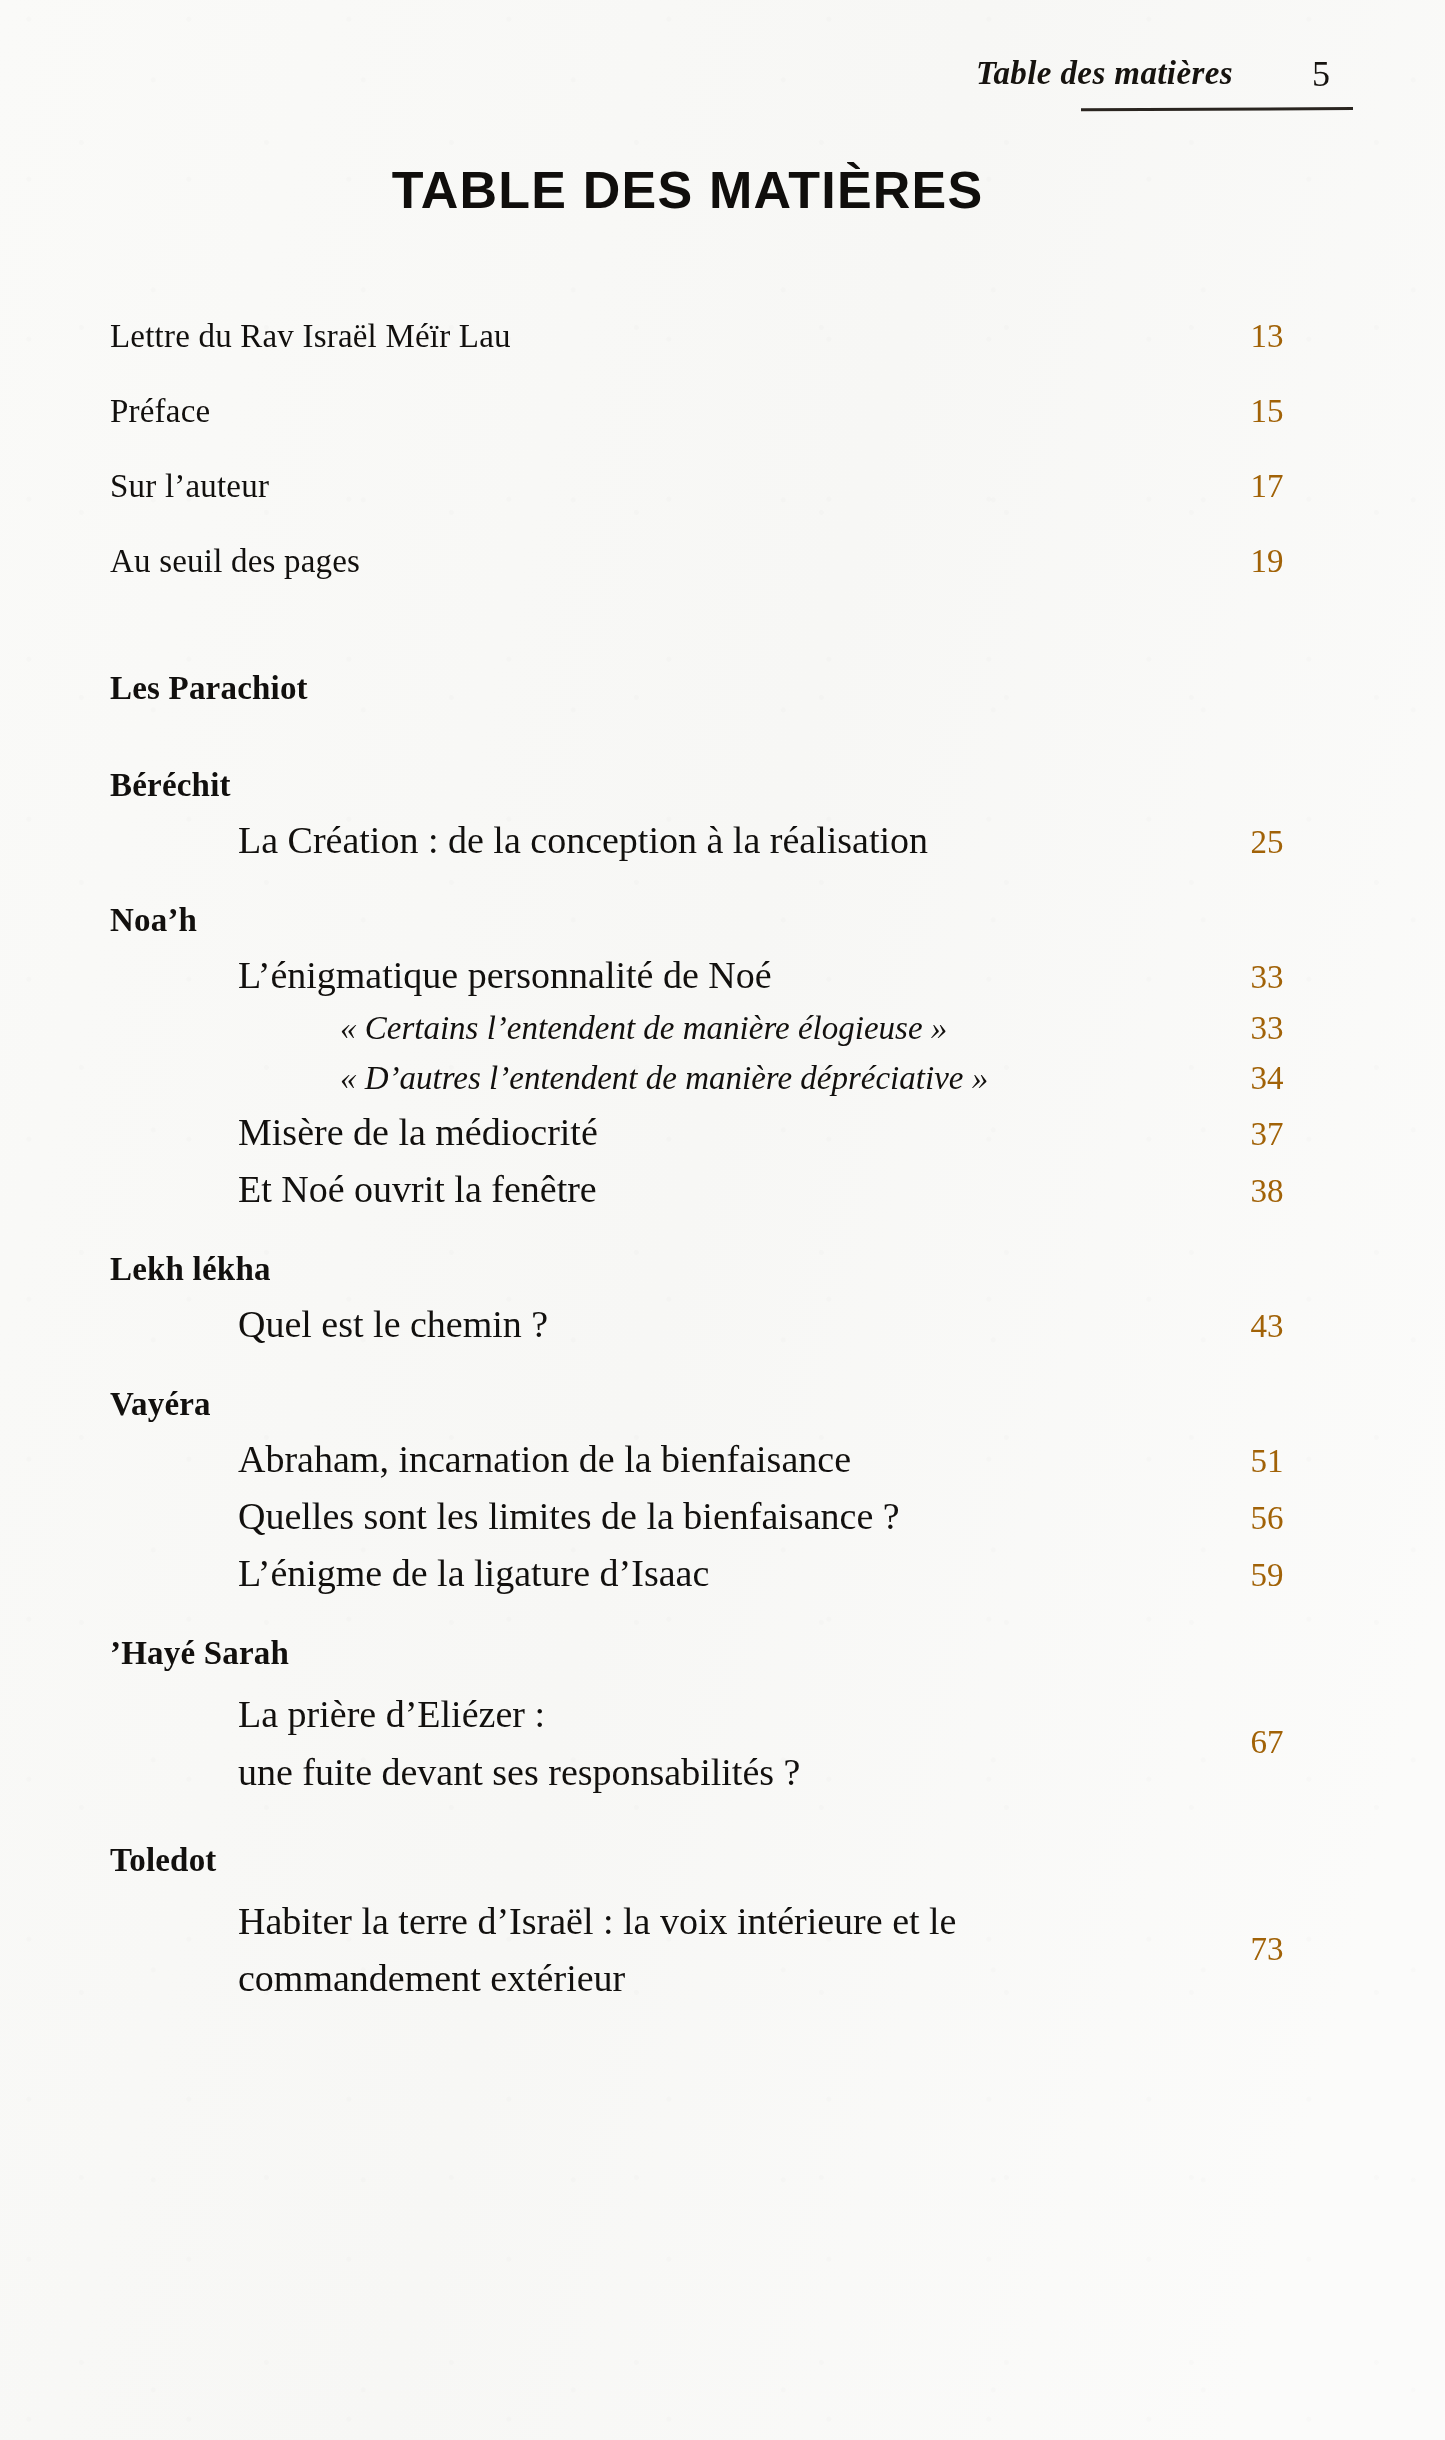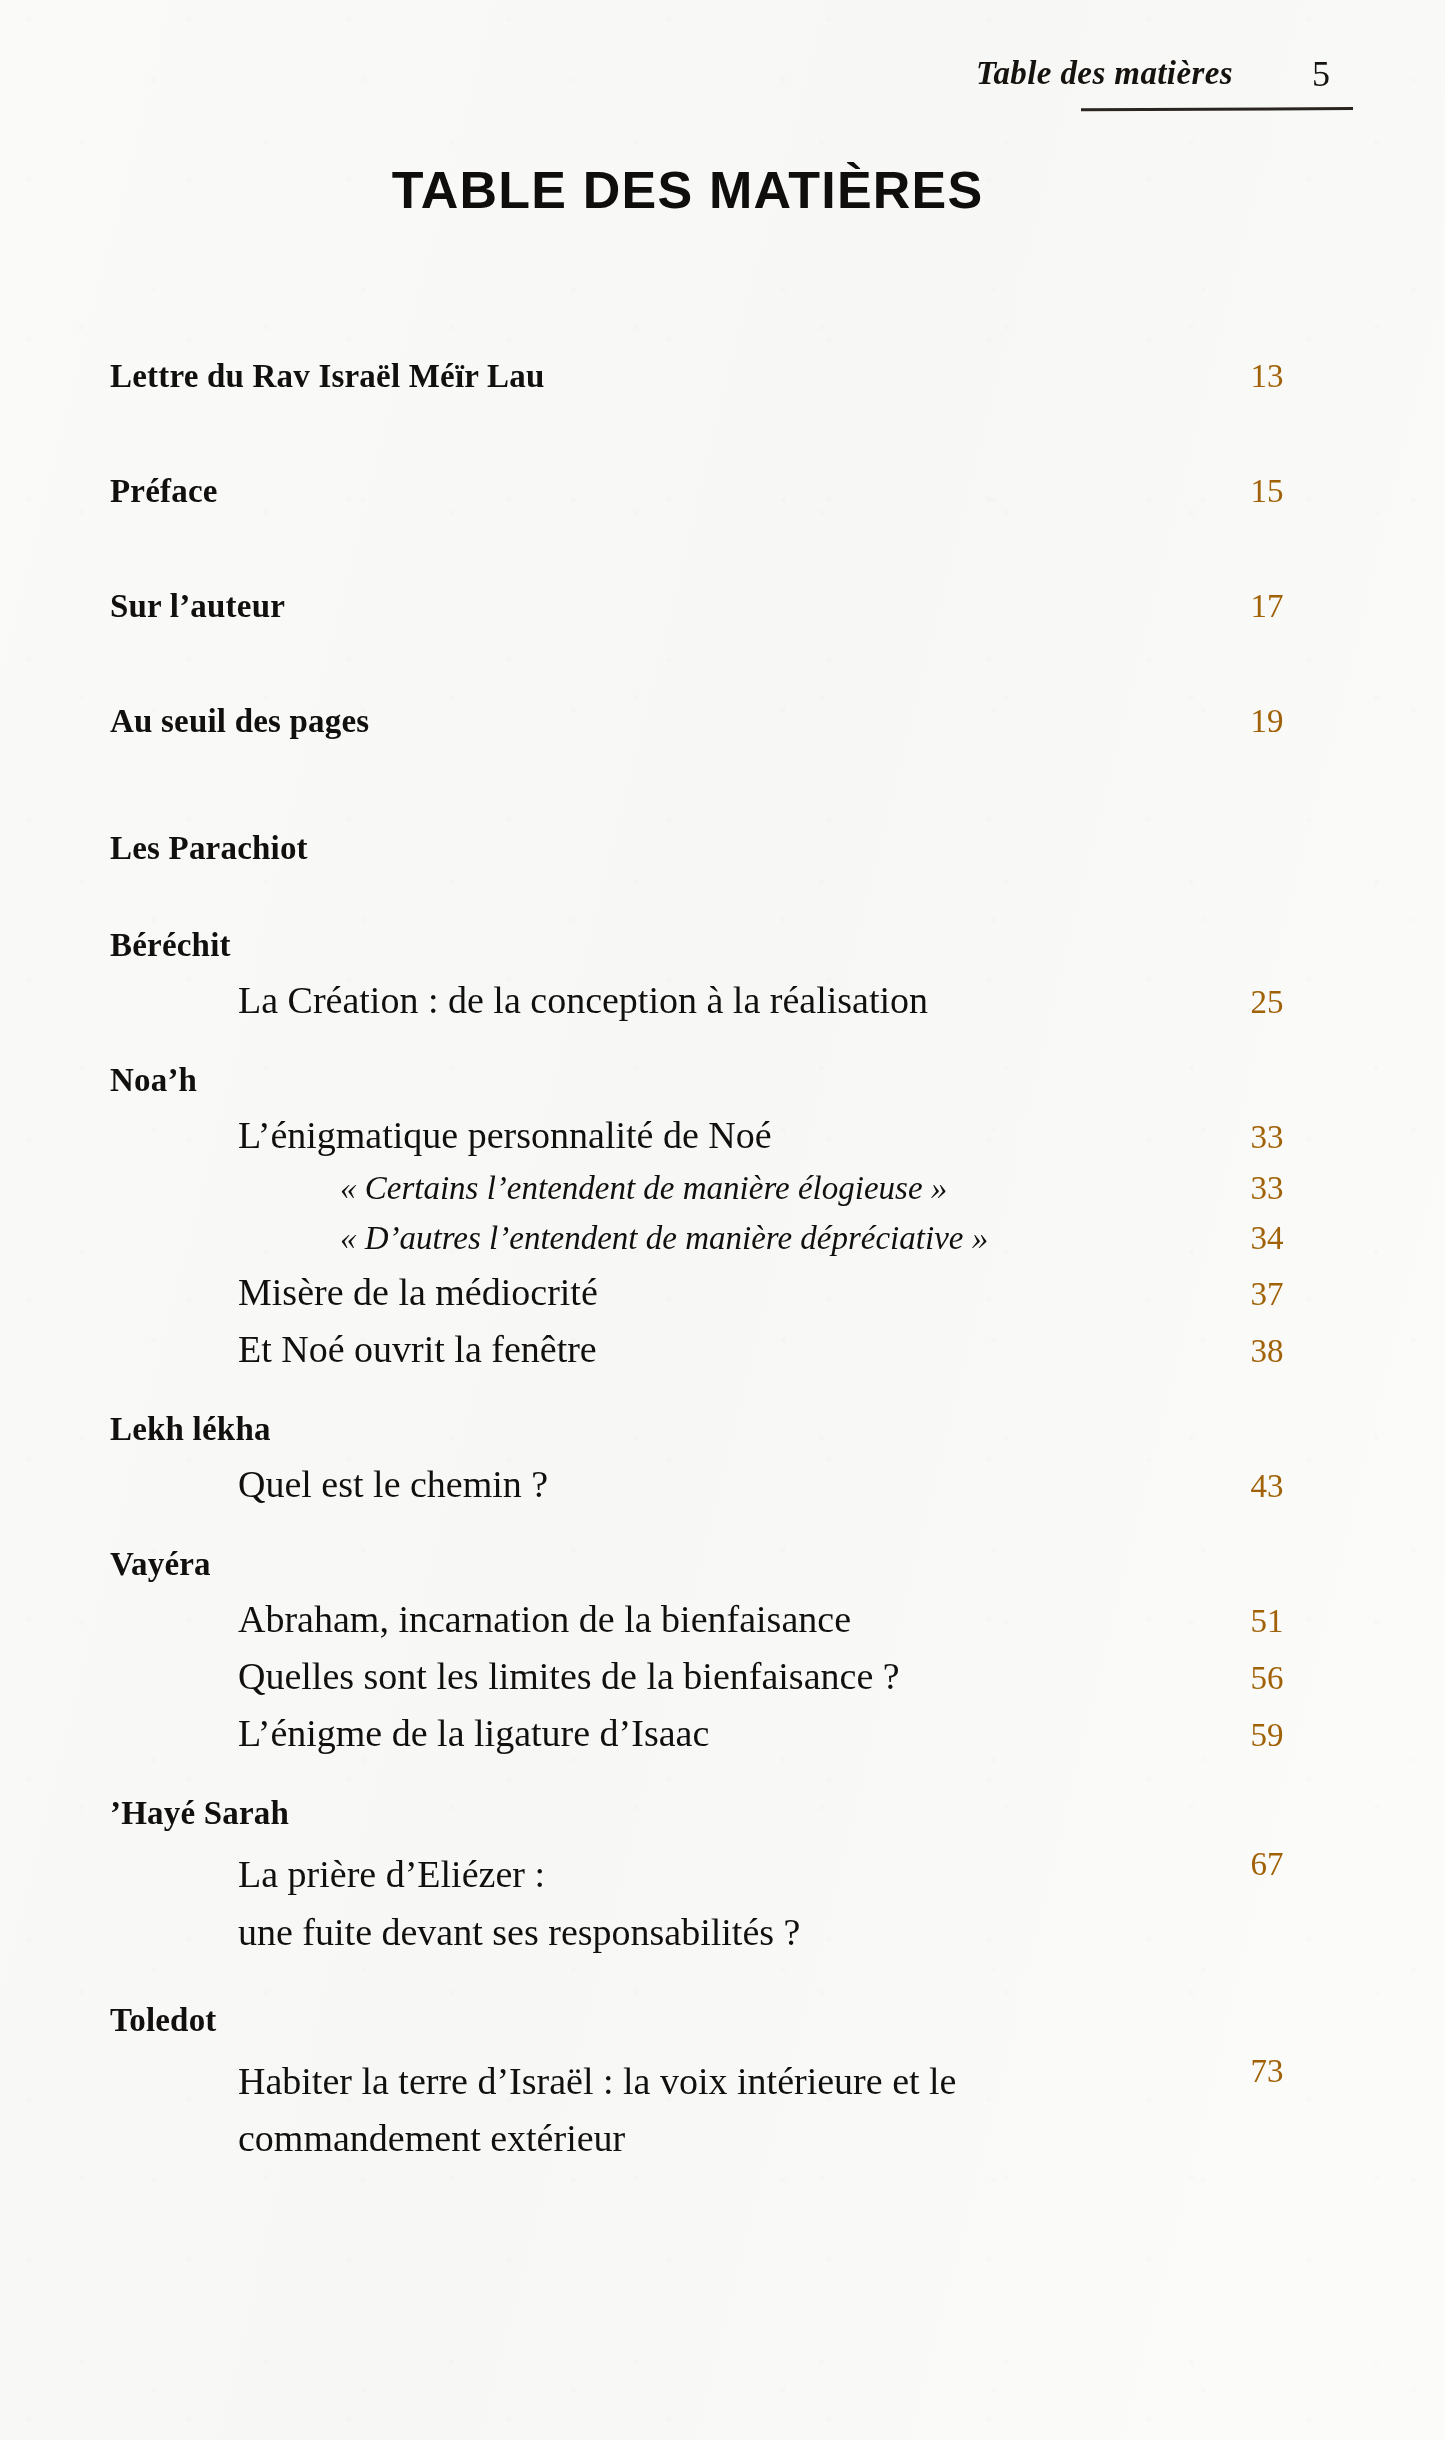--- a/index.html
+++ b/index.html
@@ -109,24 +109,23 @@
     font-weight: 400;
     color: #a16207;
     margin-left: 12px;
   }
 
   
   .front .row {
     margin-bottom: 38px;
   }
   .front .row-label {
-    font-weight: 700;
+    font-weight: 400;
     font-size: 33px;
     letter-spacing: 0.2px;
-    margin-top: 40px;
   }
 
   .gap-before-parachiot { height: 52px; }
 
   
   .group-head {
     font-weight: 700;
     font-size: 33px;
     letter-spacing: 0.2px;
     margin-bottom: 14px;
@@ -151,21 +150,21 @@
   
   .subsub .row-label {
     font-size: 33px;
     font-style: italic;
     font-weight: 400;
     padding-left: 230px;
   }
   .subsub .row { margin-bottom: 13px; }
 
   
-  .row.multiline { align-items: flex-start; }
+  .row.multiline { align-items: center; }
   .row.multiline .row-label { line-height: 1.52; }
   .row.multiline .row-folio { margin-bottom: 2px; }
 </style>
 </head>
 <body>
 
 <div class="page">
   <div class="paper-grain"></div>
 
   <div class="runhead">

